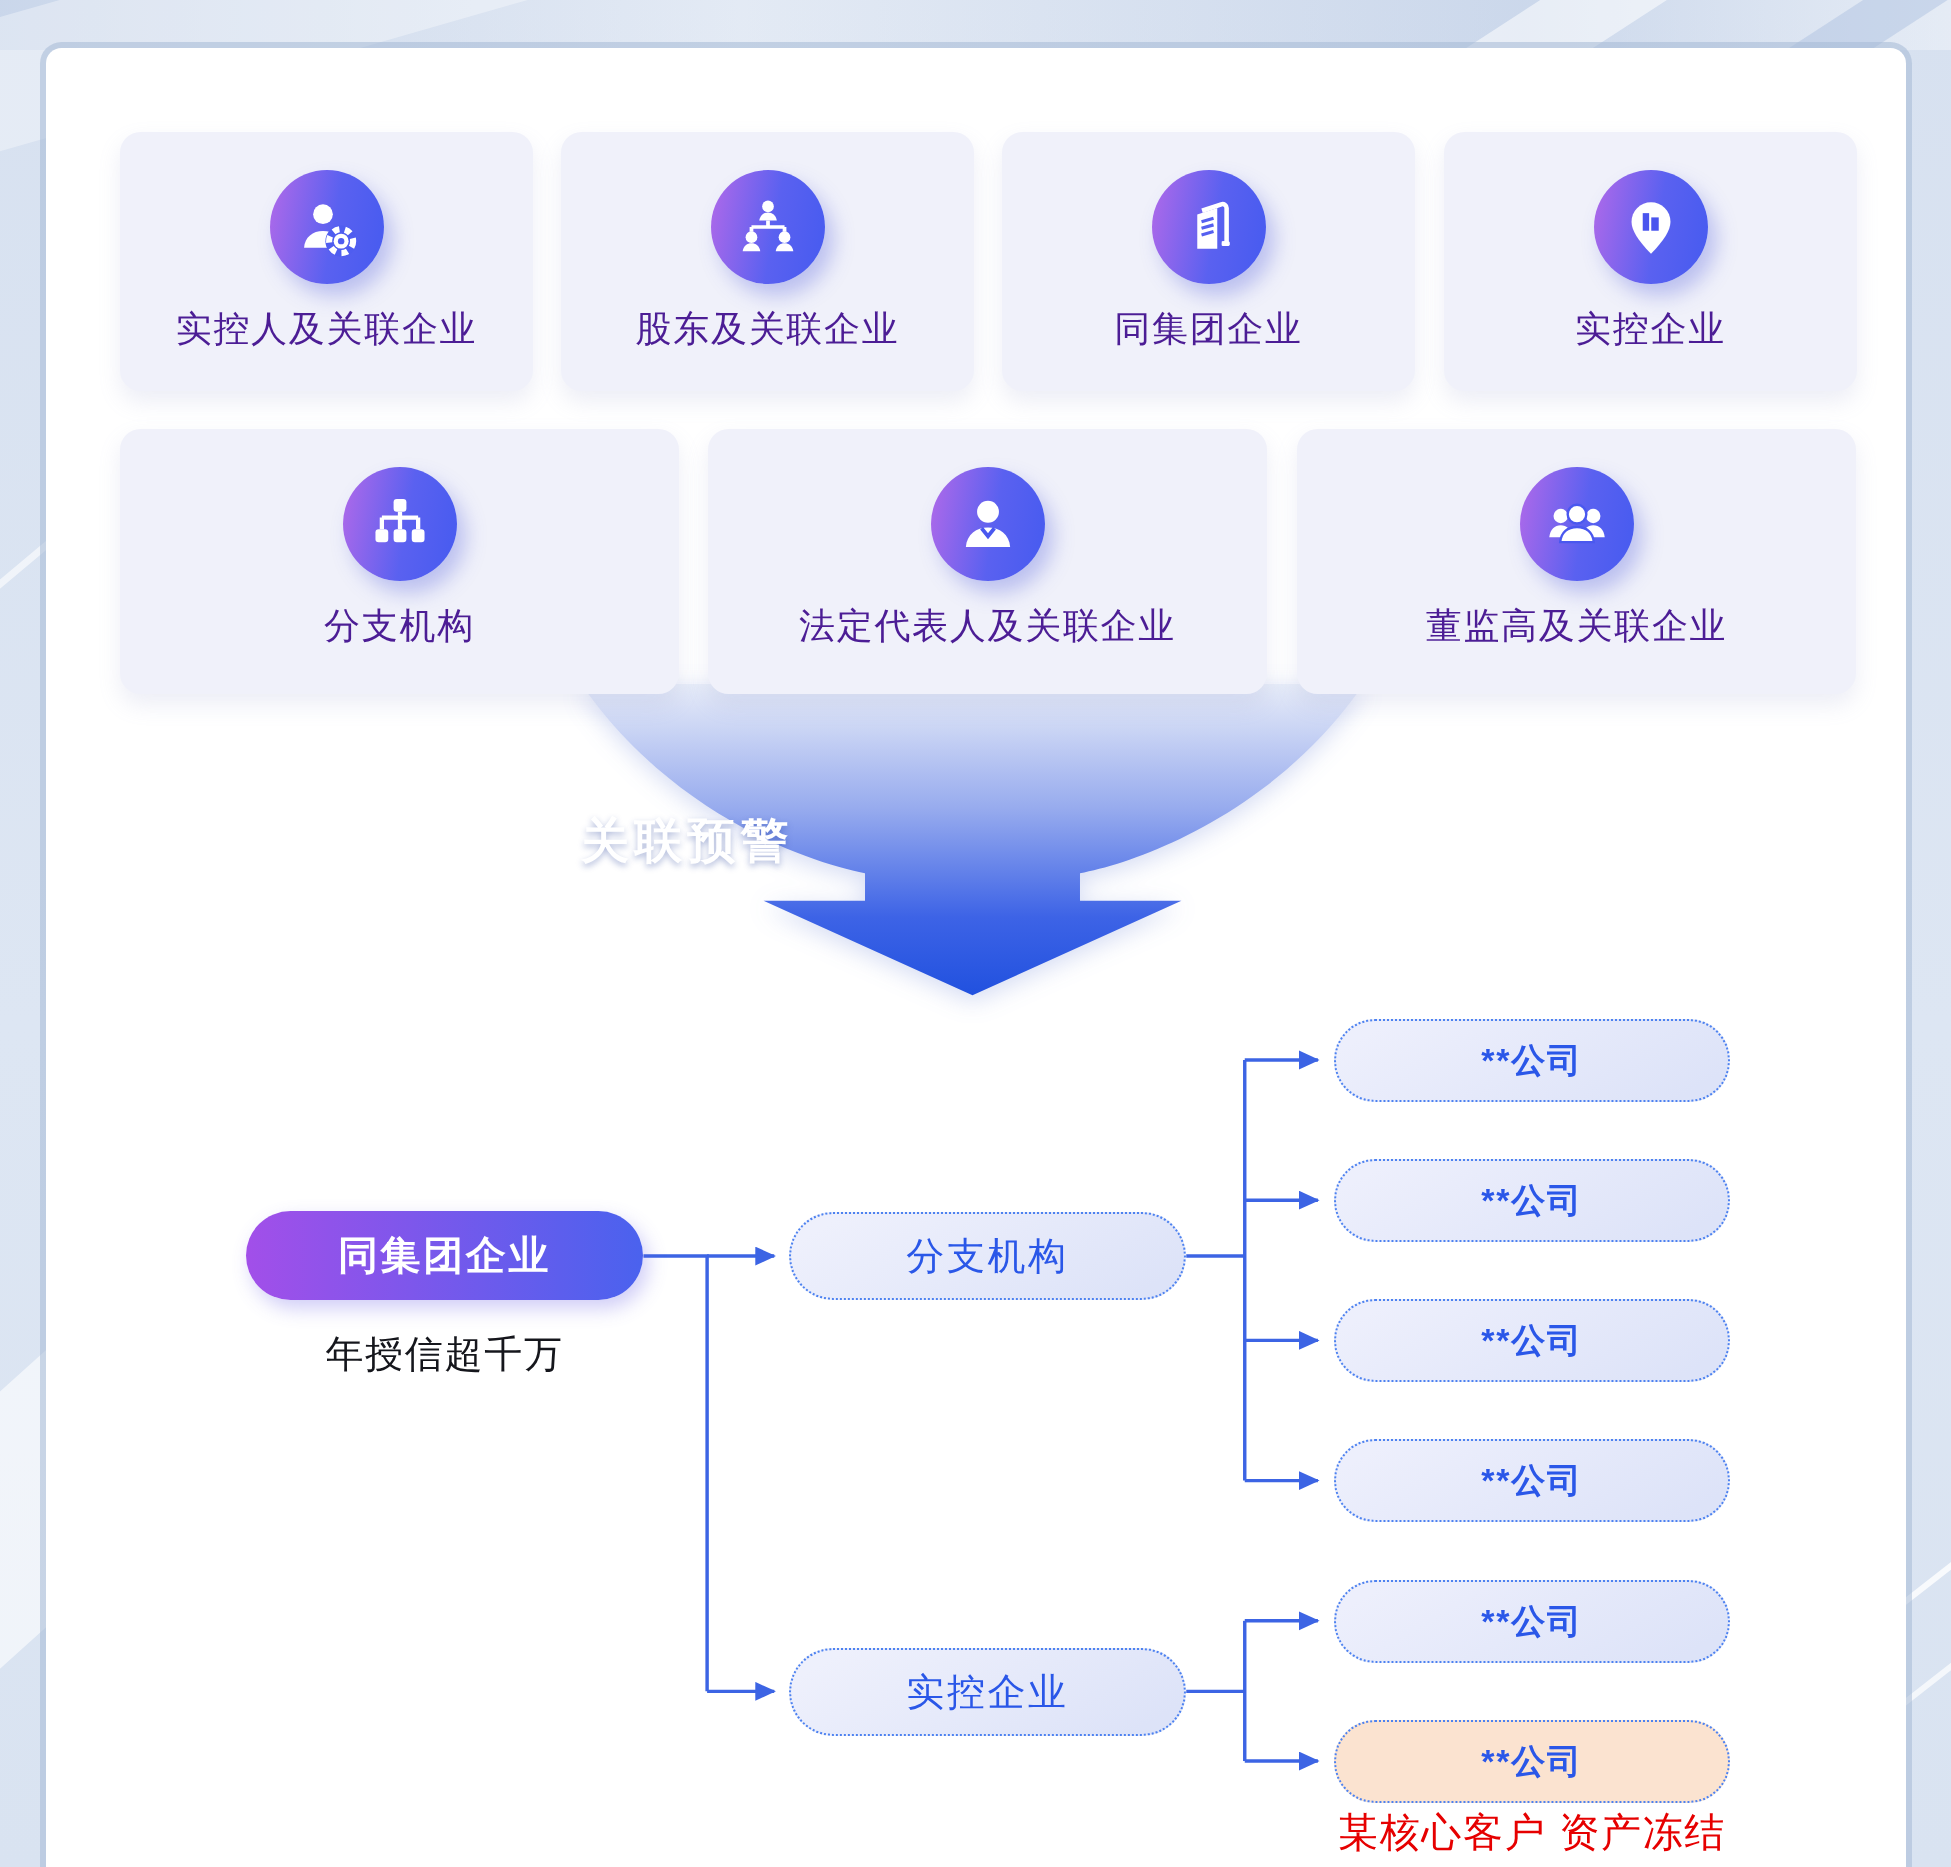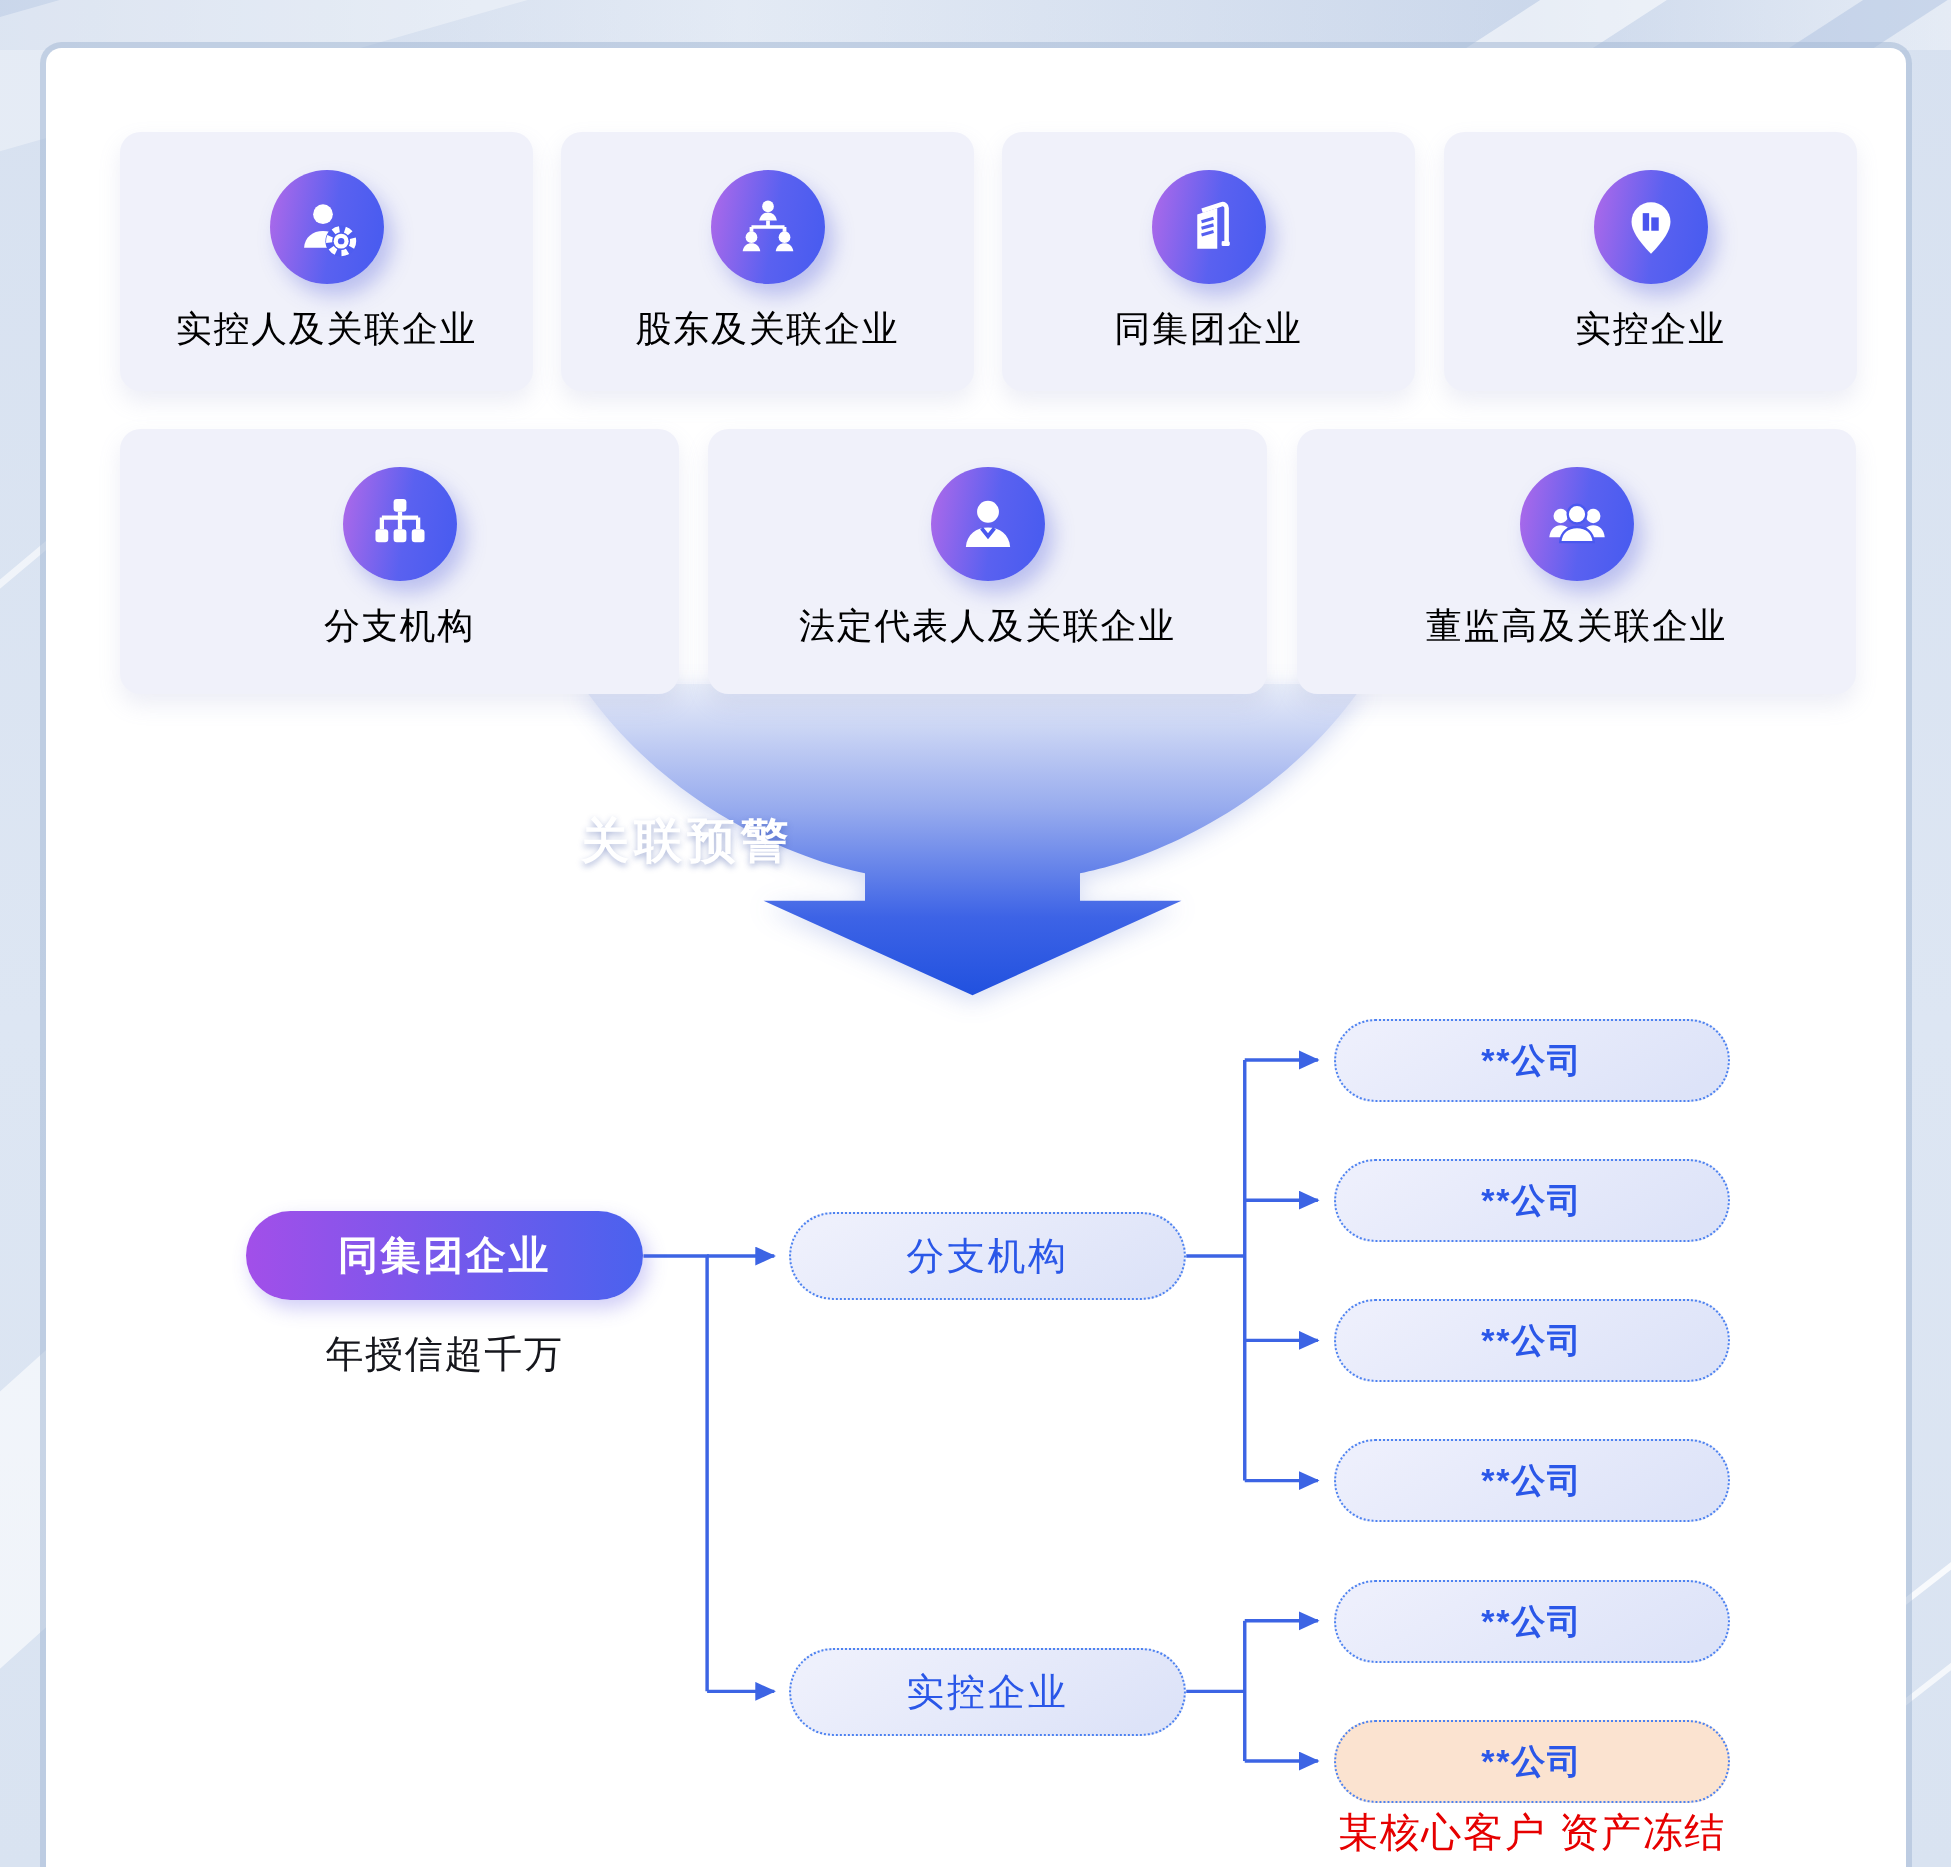--- a/index.html
+++ b/index.html
@@ -36,21 +36,21 @@
   .r2c1{left:120px}.r2c2{left:708px}.r2c3{left:1297px}
 
   .icon-circle{position:absolute;top:38px;left:50%;transform:translateX(-50%);
     width:114px;height:114px;border-radius:50%;
     background:linear-gradient(100deg,#a568ea 8%,#5a61f0 55%,#4a5cf0 90%);
     box-shadow:8.6px 12px 20.6px rgba(90,100,220,.35);
     display:flex;align-items:center;justify-content:center;}
   .icon-circle svg{width:64px;height:64px;}
 
   .card-label{position:absolute;left:0;right:0;top:176px;text-align:center;
-    font-size:36px;line-height:41px;color:#000000;font-weight:500;letter-spacing:1.7px;}
+    font-size:36px;line-height:41px;color:#4c1d95;font-weight:500;letter-spacing:1.7px;}
 
   
   .funnel{position:absolute;left:581px;top:684px;width:783px;height:313px;z-index:2;
     filter:drop-shadow(0 6.9px 12px rgba(60,90,200,.22));}
   .funnel-label{position:absolute;left:581px;top:809px;width:783px;
     z-index:2;font-size:48px;font-weight:bold;color:#ffffff;letter-spacing:5.2px;
     text-shadow:0 2.6px 6.9px rgba(25,55,150,.35);}
 
   
   .connectors{position:absolute;left:0;top:0;z-index:2;pointer-events:none;}

